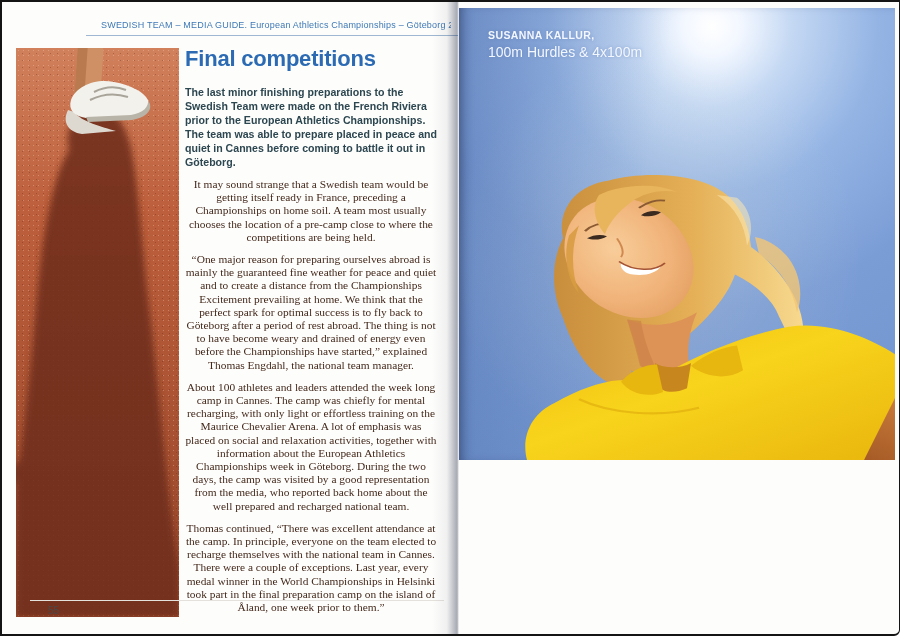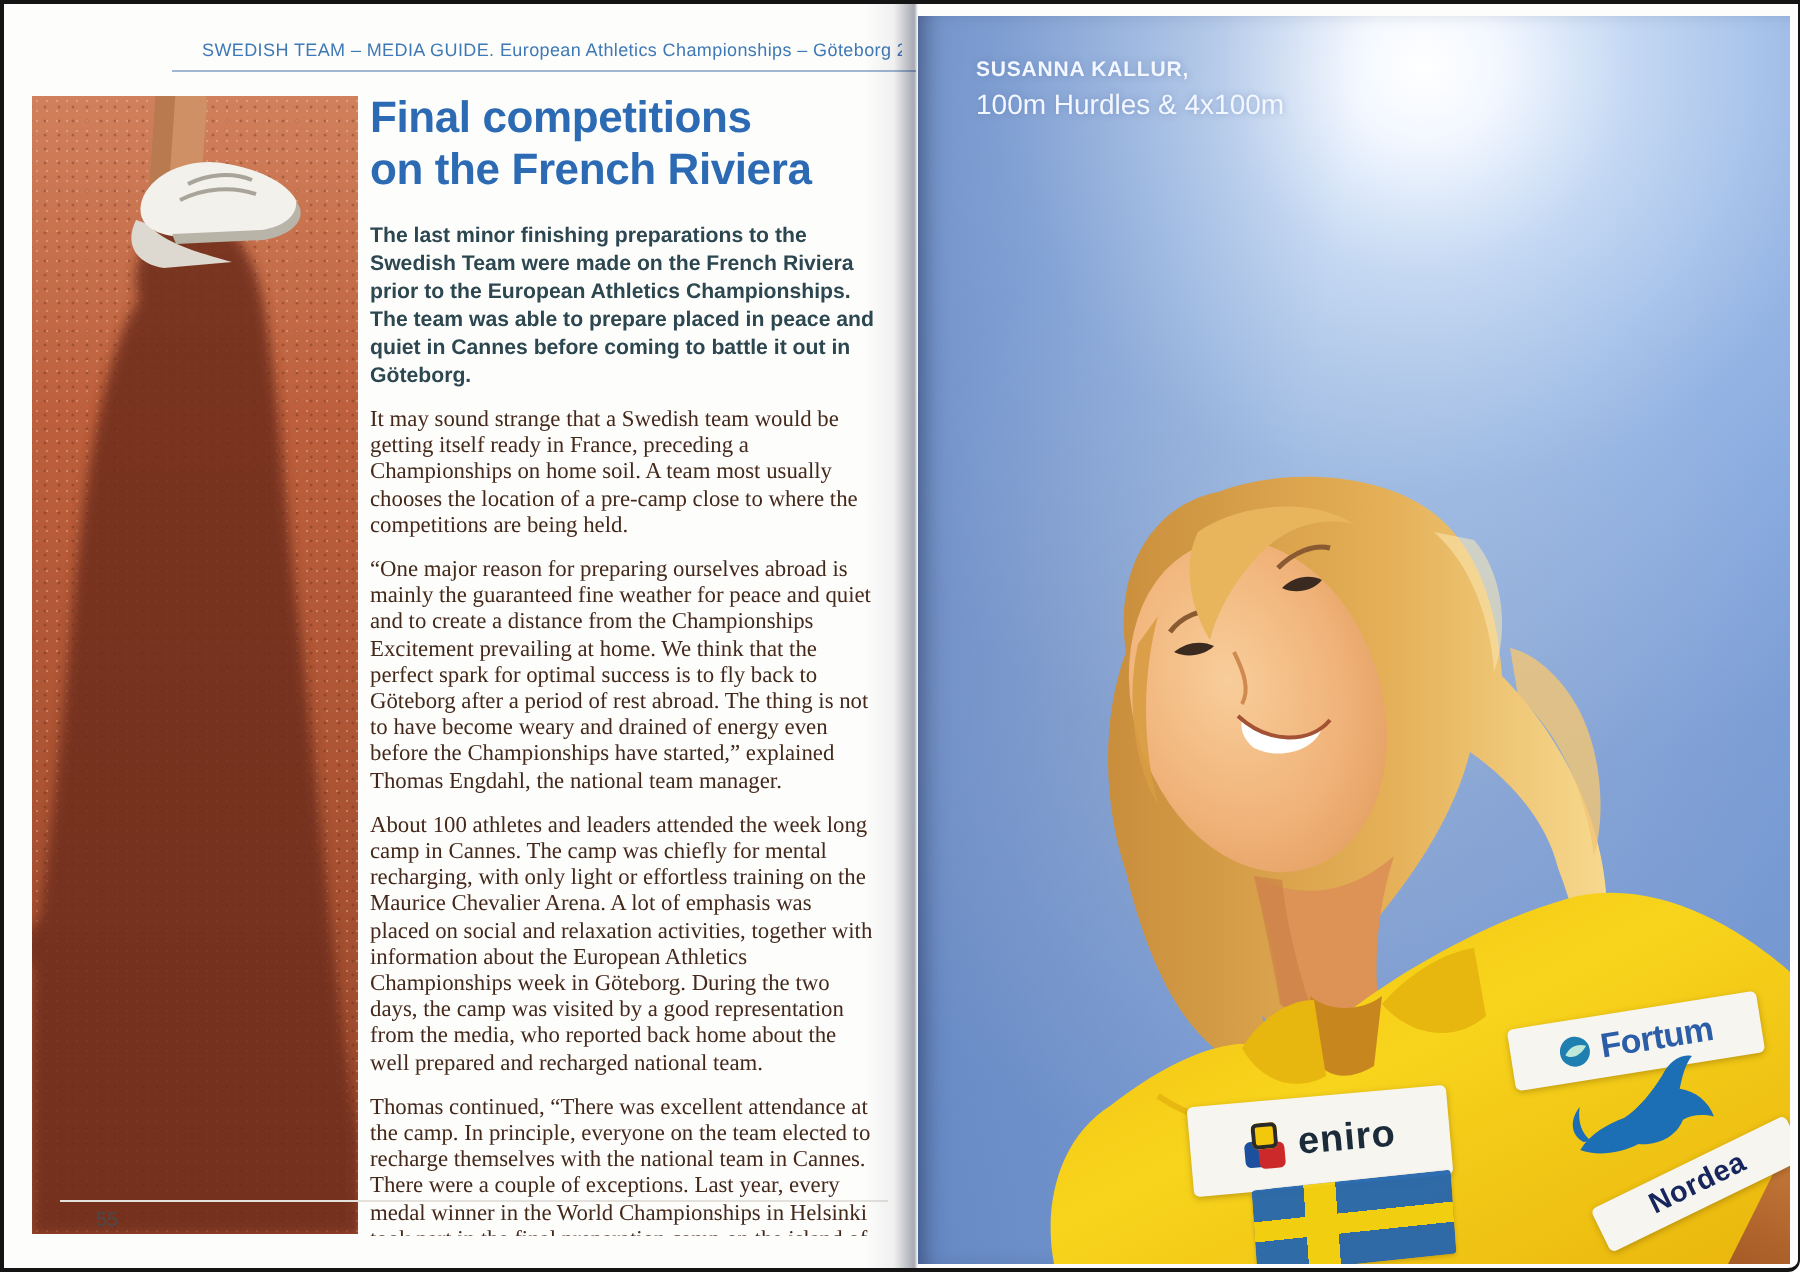--- a/index.html
+++ b/index.html
@@ -22,29 +22,29 @@
       radial-gradient(rgba(255,228,205,.30) 14%, transparent 17%),
       radial-gradient(rgba(92,32,14,.30) 14%, transparent 17%),
       linear-gradient(180deg, rgba(255,205,165,.30), rgba(0,0,0,0) 28%, rgba(75,22,8,.28) 88%);
     background-size:5px 5px,7px 7px,100% 100%;
     background-position:0 0,3px 2px,0 0;
   }
   .track-photo svg{display:block;width:100%;height:100%;}
   .article{position:absolute;left:183px;top:44px;width:252px;height:572px;overflow:hidden;}
   .title{margin:0;font-size:22px;line-height:26px;font-weight:bold;color:#2c6bb3;letter-spacing:-.2px;}
   .intro{margin:13px 0 0;font-weight:bold;font-size:10.6px;line-height:14px;color:#2d4750;}
-  .body-p{margin:9px 0 0;font-family:"Liberation Serif",serif;font-size:11.4px;line-height:13.2px;color:#44291b;}
+  .body-p{margin:9px 0 0;font-family:"Liberation Serif",serif;font-size:11.4px;line-height:13.2px;color:#44291b;text-align:center;}
   .foot-rule{position:absolute;left:28px;top:598px;width:414px;height:1px;background:#e4e1dd;}
   .page-num{position:absolute;left:46px;top:603px;font-size:10px;color:#4a4a4a;}
   
   .gutter{position:absolute;left:430px;top:0;width:27px;height:636px;
     background:linear-gradient(90deg, rgba(0,0,0,0) 0%, rgba(30,30,45,.06) 55%, rgba(25,32,60,.38) 93%, rgba(255,255,255,0) 100%);}
   
   .photo{
-    position:absolute;left:457px;top:6px;width:436px;height:624px;overflow:hidden;
+    position:absolute;left:457px;top:6px;width:436px;height:452px;overflow:hidden;
     background:
       linear-gradient(100deg, rgba(58,88,150,.30), rgba(58,88,150,0) 42%),
       radial-gradient(circle at 58% 4%, #ffffff 0%, #f2f7ff 6%, #c4d8f3 16%, #94b4e4 33%, #7b9dd6 56%, #6f92cc 100%);
     box-shadow:inset 9px 0 12px -7px rgba(18,28,60,.55);
   }
   .glow{position:absolute;inset:0;background:radial-gradient(circle at 45% 55%, rgba(255,240,200,.18), transparent 60%);}
   .caption{position:absolute;left:29px;top:21px;color:#f3f7ff;text-shadow:0 0 3px rgba(90,120,180,.5);}
   .cap1{font-size:10.5px;font-weight:bold;letter-spacing:.4px;}
   .cap2{font-size:14px;margin-top:3px;}
   .figure{position:absolute;inset:0;}
@@ -102,21 +102,20 @@
         <path d="M55 52 C60 38 80 30 98 34 C115 37 128 44 132 52 C134 60 128 66 115 68 L70 70 C58 68 52 62 55 52 Z" fill="#f2f1ec"></path>
         <path d="M70 69 L115 67 C127 65 133 59 132 52 L134 56 C136 64 128 70 116 72 L72 74 Z" fill="#b9b4a8"></path>
         <path d="M78 44 C88 39 100 38 110 42 M74 52 C86 46 100 45 112 49" stroke="#a9a49a" stroke-width="2" fill="none"></path>
       </g>
     </svg>
   </div>
 
   <div class="article">
     <h1 class="title">
       <span>Final competitions</span><br>
-      <span>on the French Riviera</span>
     </h1>
     <p class="intro">The last minor finishing preparations to the Swedish Team were made on the French Riviera prior to the European Athletics Championships. The team was able to prepare placed in peace and quiet in Cannes before coming to battle it out in Göteborg.</p>
     <p class="body-p">It may sound strange that a Swedish team would be getting itself ready in France, preceding a Championships on home soil. A team most usually chooses the location of a pre-camp close to where the competitions are being held.</p>
     <p class="body-p">“One major reason for preparing ourselves abroad is mainly the guaranteed fine weather for peace and quiet and to create a distance from the Championships Excitement prevailing at home. We think that the perfect spark for optimal success is to fly back to Göteborg after a period of rest abroad. The thing is not to have become weary and drained of energy even before the Championships have started,” explained Thomas Engdahl, the national team manager.</p>
     <p class="body-p">About 100 athletes and leaders attended the week long camp in Cannes. The camp was chiefly for mental recharging, with only light or effortless training on the Maurice Chevalier Arena. A lot of emphasis was placed on social and relaxation activities, together with information about the European Athletics Championships week in Göteborg. During the two days, the camp was visited by a good representation from the media, who reported back home about the well prepared and recharged national team.</p>
     <p class="body-p">Thomas continued, “There was excellent attendance at the camp. In principle, everyone on the team elected to recharge themselves with the national team in Cannes. There were a couple of exceptions. Last year, every medal winner in the World Championships in Helsinki took part in the final preparation camp on the island of Åland, one week prior to them.”</p>
   </div>
 
   <div class="foot-rule"></div>
   <div class="page-num">55</div>

